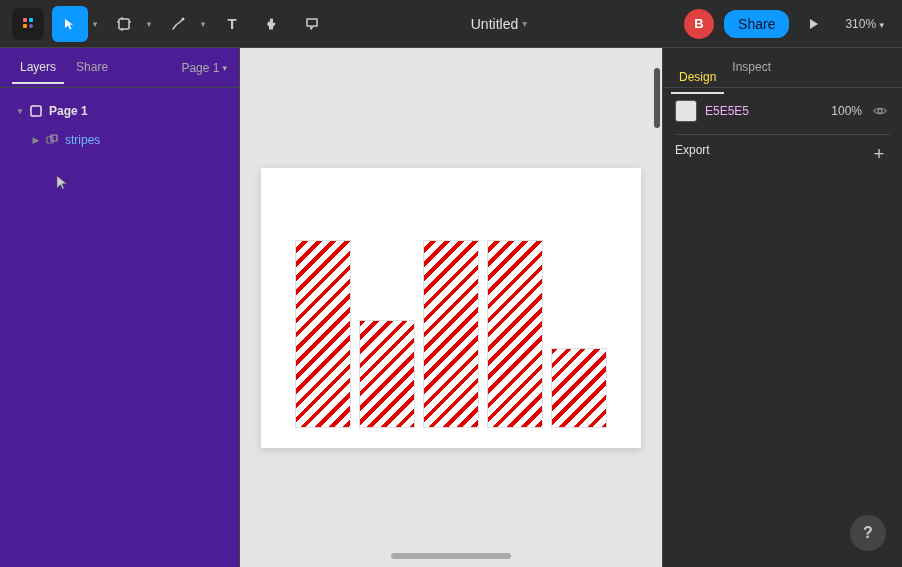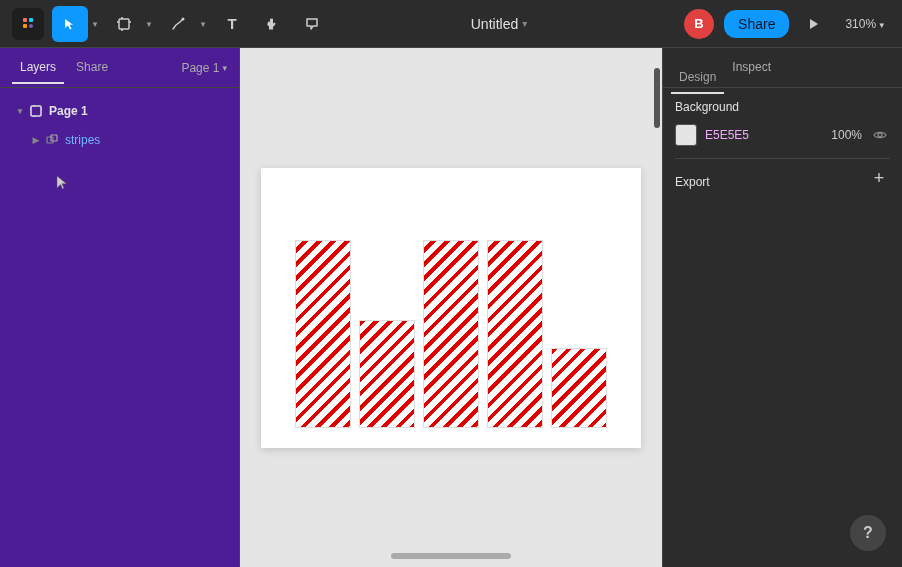--- a/index.html
+++ b/index.html
@@ -180,21 +180,21 @@
     .right-tabs {
       display: flex; align-items: center;
       border-bottom: 1px solid #444;
       height: 40px; padding: 0 8px;
     }
     .right-tab {
       font-size: 12px; color: #aaa; cursor: pointer;
       padding: 8px 8px;
       border-bottom: 2px solid transparent;
     }
-    .right-tab.active { color: #a3a3a3; border-bottom-color: #e0e0e0; margin-top: 20px; }
+    .right-tab.active { color: #fde047; border-bottom-color: #e0e0e0; margin-top: 20px; }
 
     .right-content { padding: 12px; flex: 1; overflow-y: auto; }
 
     .section-title {
       font-size: 12px; color: #e0e0e0; font-weight: 500;
       margin-bottom: 10px;
     }
     .bg-row {
       display: flex; align-items: center; gap: 8px;
       margin-bottom: 12px;
@@ -211,21 +211,21 @@
       font-size: 12px; color: #ccc; width: 36px; text-align: right;
     }
     .eye-btn {
       width: 20px; height: 20px;
       background: transparent; border: none; color: #888;
       cursor: pointer; font-size: 13px;
       display: flex; align-items: center; justify-content: center;
     }
 
     .export-row {
-      display: flex; align-items: flex-end; justify-content: space-between;
+      display: flex; align-items: flex-start; justify-content: space-between;
       margin-top: 8px;
     }
     .export-label { font-size: 12px; color: #e0e0e0; }
     .add-btn {
       width: 22px; height: 22px; background: transparent; border: none;
       color: #ccc; font-size: 18px; cursor: pointer;
       display: flex; align-items: center; justify-content: center;
       border-radius: 4px;
     }
 
@@ -410,21 +410,20 @@
       <div class="right-tab active">
         <span>Design</span>
       </div>
       <div class="right-tab">
         <span>Inspect</span>
       </div>
     </div>
 
     <div class="right-content">
 
-      <div class="section-title">Background</div>
       <div class="bg-row">
         <div class="color-swatch" style="background:#E5E5E5;"></div>
         <span class="color-hex" style="color:#f0abfc;">E5E5E5</span>
         <span class="color-opacity">100%</span>
         <button class="eye-btn">
           <svg width="14" height="10" viewBox="0 0 14 10" fill="none" stroke="#888" stroke-width="1.3">
             <path d="M1 5 C3 1.5 11 1.5 13 5 C11 8.5 3 8.5 1 5 Z"></path>
             <circle cx="7" cy="5" r="2"></circle>
           </svg>
         </button>

